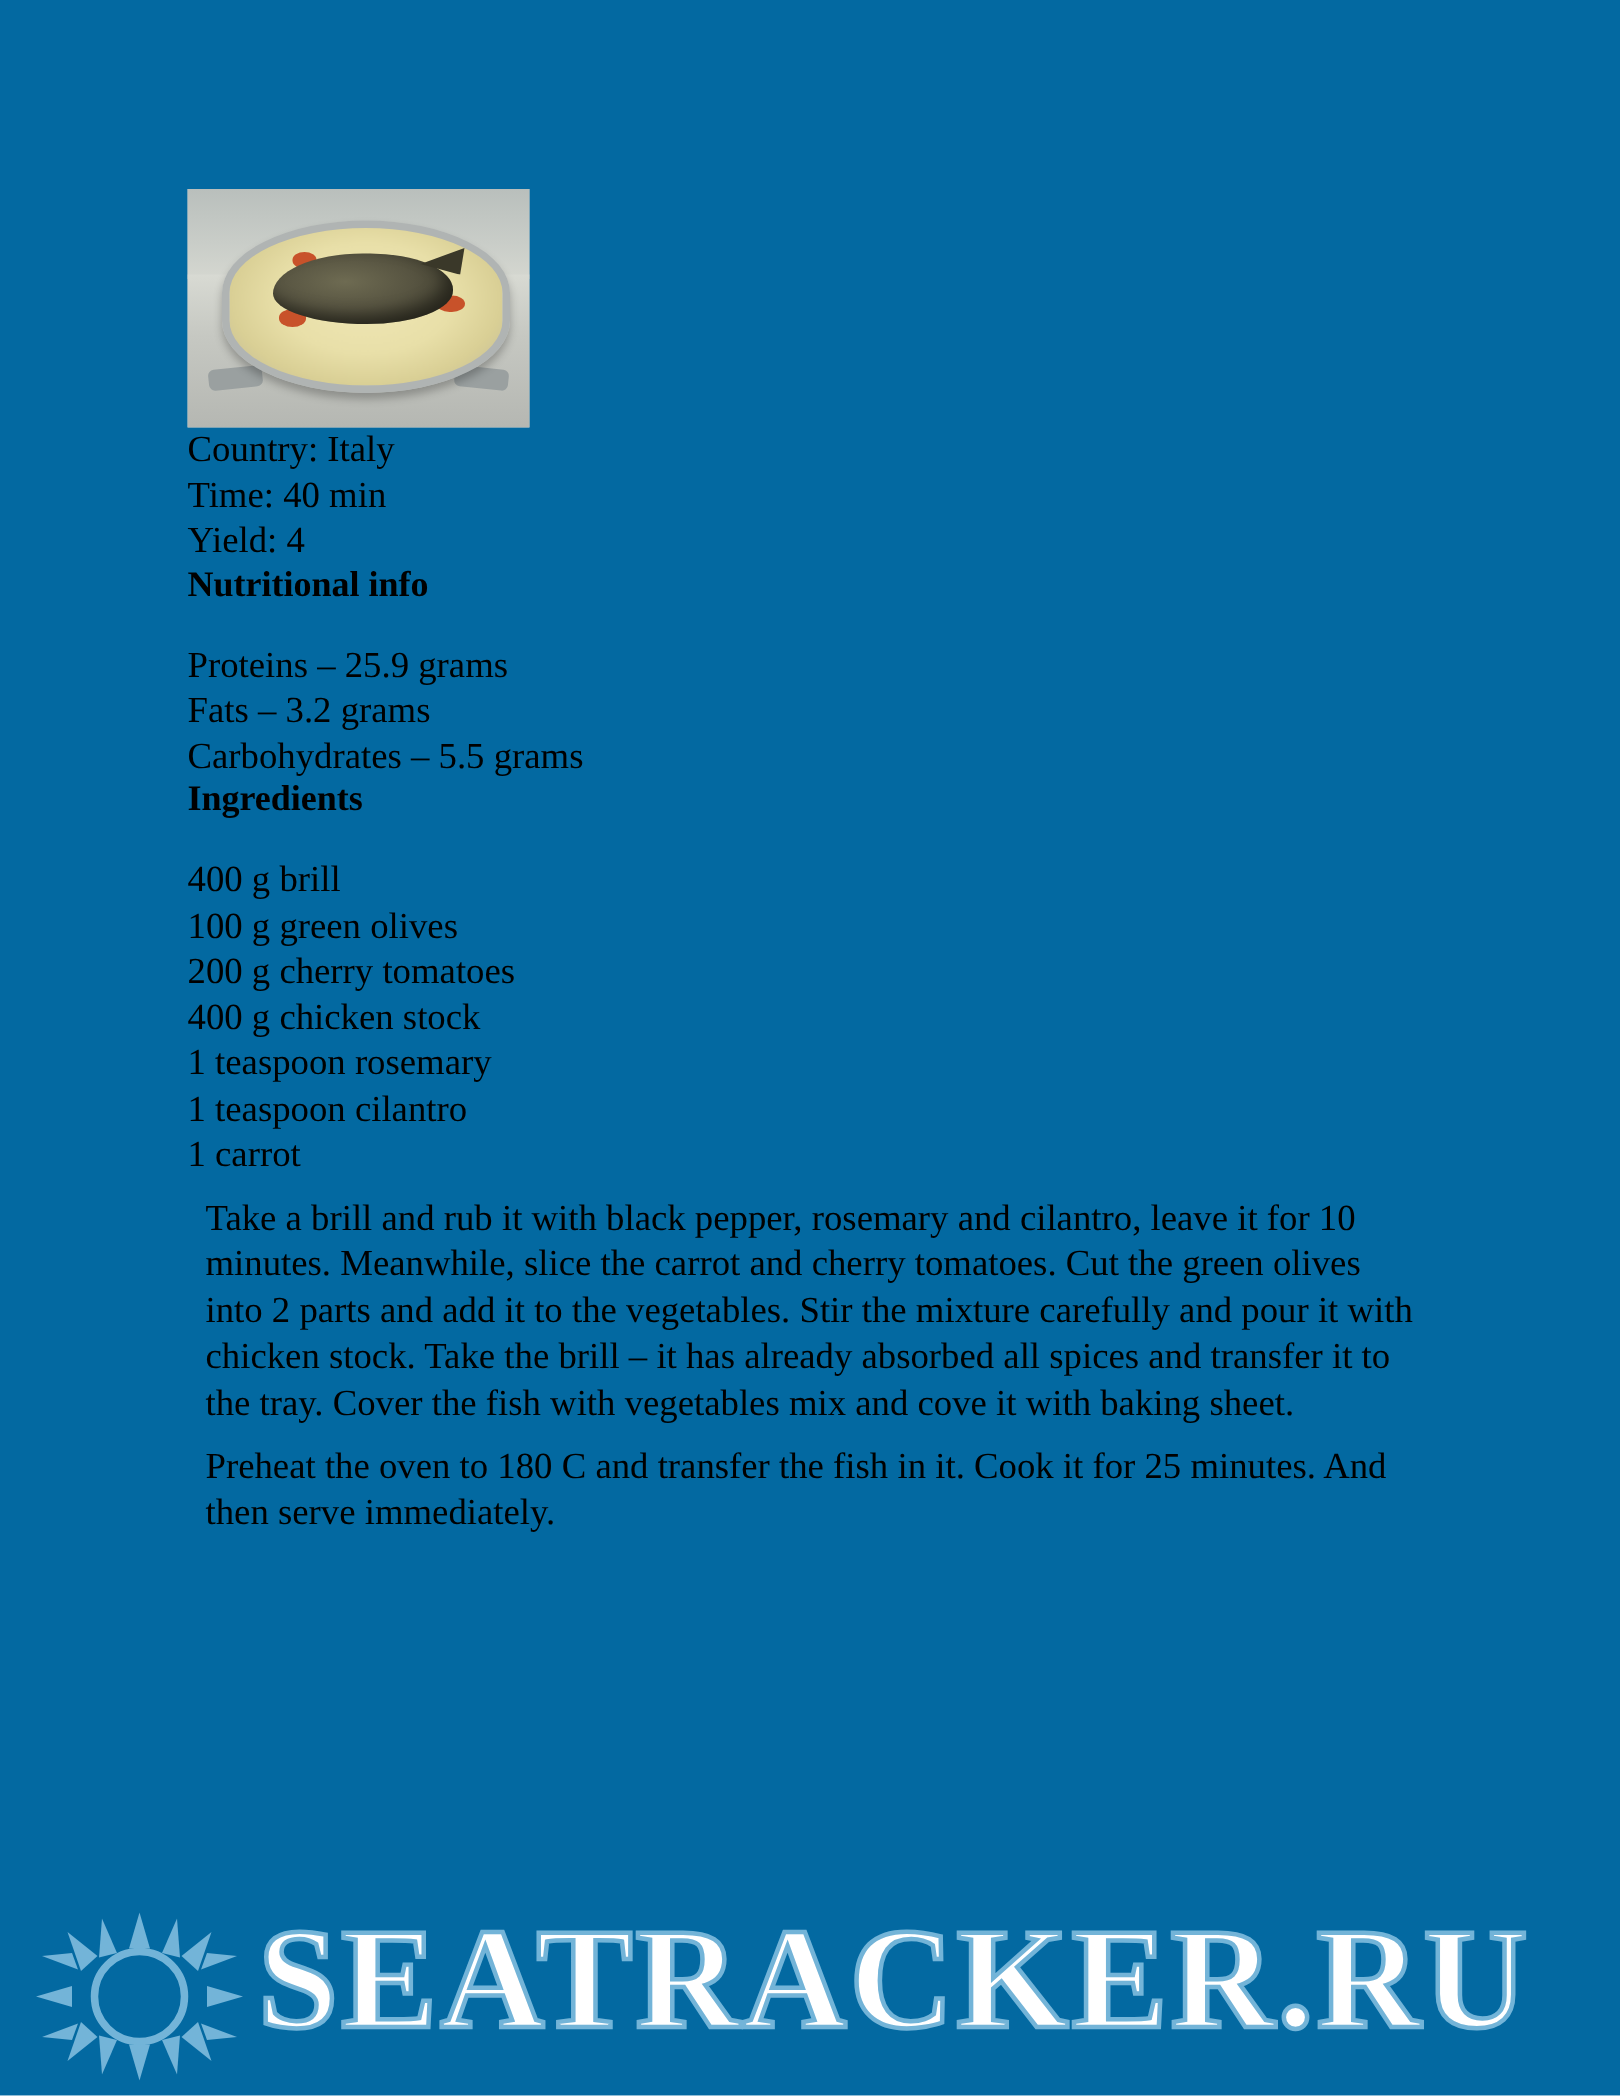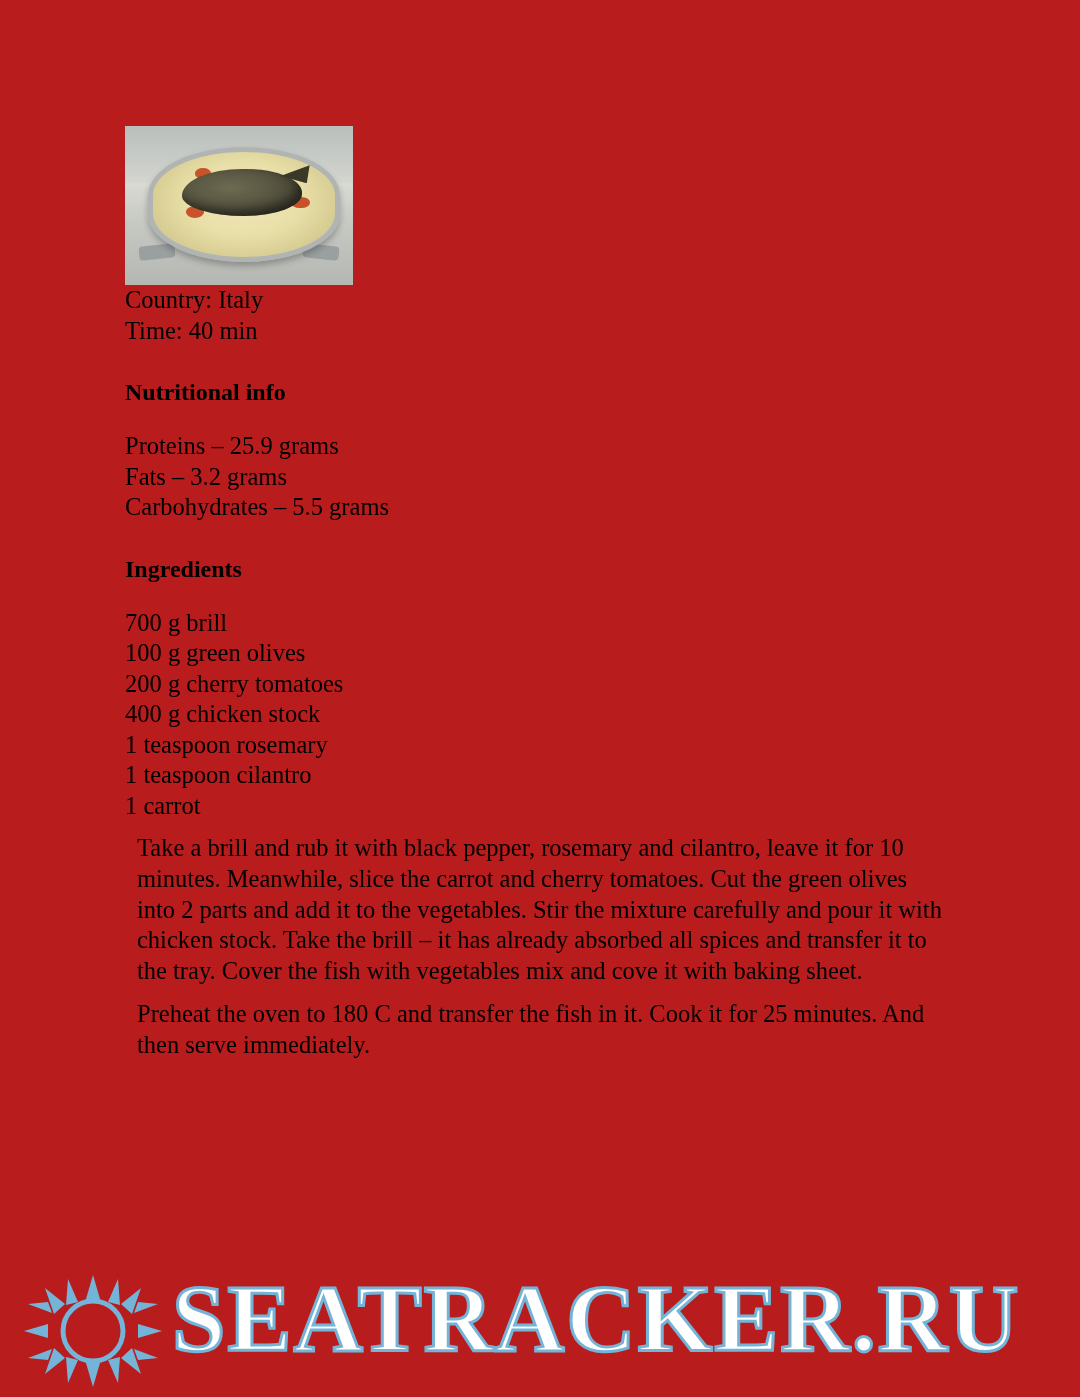--- a/index.html
+++ b/index.html
@@ -13,21 +13,21 @@
     position: relative;
     overflow: hidden;
     font-family: "Liberation Serif", "DejaVu Serif", serif;
     color: #000000;
   }
   .page {
     position: absolute;
     left: 0; top: 0;
     width: 1080px;
     height: 1397px;
-    background: #b91c1c;
+    background: #0369a1;
   }
   .content {
     position: absolute;
     left: 125px;
     top: 126px;
     width: 850px;
   }
 
   
   .photo {
@@ -101,21 +101,20 @@
 
   
   .meta, .nutr, .ingr {
     font-size: 24.5px;
     line-height: 30.5px;
   }
   .meta { margin-top: 24px; }
   .section-head {
     font-size: 24px;
     font-weight: bold;
-    margin-top: 33px;
     margin-bottom: 25px;
   }
   .block { margin: 0; }
   .block div { white-space: pre; }
   .directions {
     font-size: 24.5px;
     line-height: 30.8px;
     width: 830px;
   }
   .directions p { margin: 12px; }
@@ -168,32 +167,33 @@
         <div class="tomato3"></div>
         <div class="veg1"></div>
         <div class="fish"></div>
         <div class="fish-tail"></div>
       </div>
     </div>
 
     <div class="meta block">
       <div>Country: Italy</div>
       <div>Time: 40 min</div>
+      <div>Yield: 4</div>
     </div>
 
     <div class="section-head">Nutritional info</div>
     <div class="nutr block">
       <div>Proteins – 25.9 grams</div>
       <div>Fats – 3.2 grams</div>
       <div>Carbohydrates – 5.5 grams</div>
     </div>
 
     <div class="section-head">Ingredients</div>
     <div class="ingr block">
-      <div>700 g brill</div>
+      <div>400 g brill</div>
       <div>100 g green olives</div>
       <div>200 g cherry tomatoes</div>
       <div>400 g chicken stock</div>
       <div>1 teaspoon rosemary</div>
       <div>1 teaspoon cilantro</div>
       <div>1 carrot</div>
     </div>
 
     <div class="directions">
       <p>Take a brill and rub it with black pepper, rosemary and cilantro, leave it for 10 minutes. Meanwhile, slice the carrot and cherry tomatoes. Cut the green olives into 2 parts and add it to the vegetables. Stir the mixture carefully and pour it with chicken stock. Take the brill – it has already absorbed all spices and transfer it to the tray. Cover the fish with vegetables mix and cove it with baking sheet.</p>

